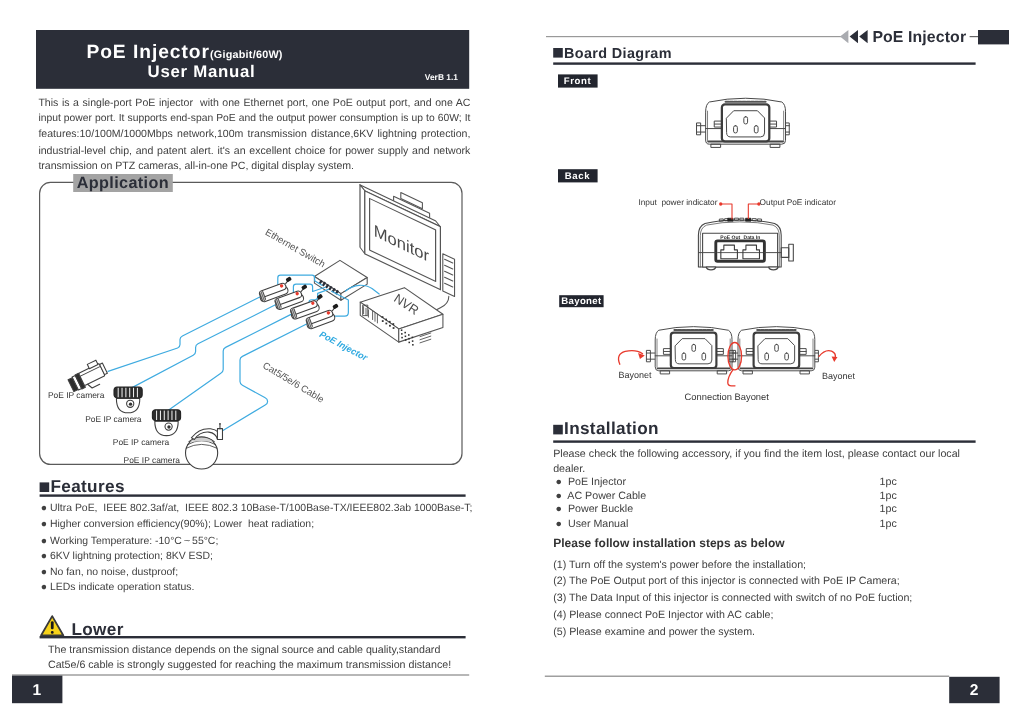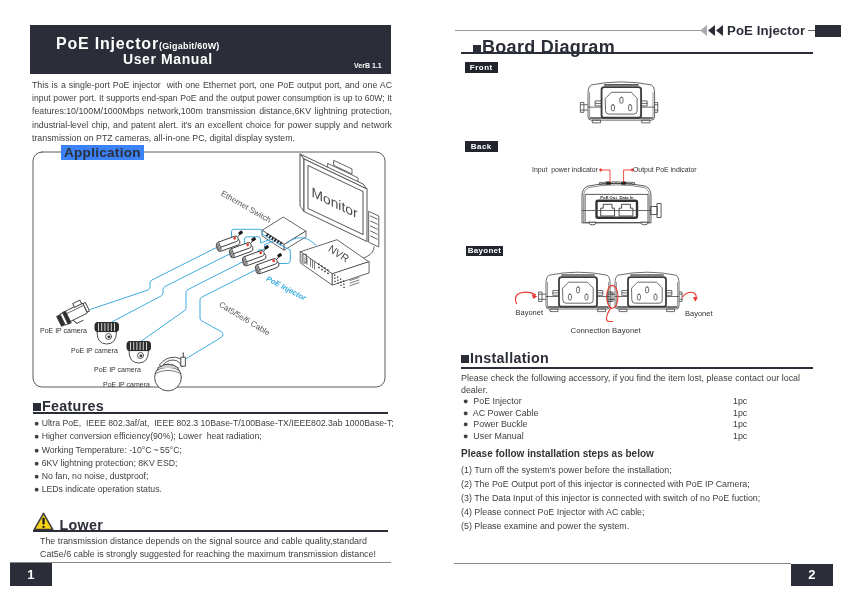--- a/index.html
+++ b/index.html
@@ -11,21 +11,21 @@
   .h2{position:absolute;font-weight:bold;color:#2b2e38;font-size:14.3px;letter-spacing:0.3px;}
   .sq{display:inline-block;width:8px;height:8px;background:#2b2e38;margin-right:1px;}
   .rule{position:absolute;background:#2b2e38;height:2px;}
   .body11{font-size:8.9px;color:#404040;}
 </style>
 </head>
 <body>
 <div id="page">
 
   <div class="abs dark" style="left:30px;top:25px;width:361px;height:49px;"></div>
-  <div class="abs" style="left:56px;top:34.5px;color:#fff;font-weight:bold;font-size:16px;letter-spacing:0.8px;">PoE Injector<span style="font-size:9px;letter-spacing:0.2px;">(Gigabit/60W)</span></div>
+  <div class="abs" style="left:72px;top:34.5px;color:#fff;font-weight:bold;font-size:16px;letter-spacing:0.8px;">PoE Injector<span style="font-size:9px;letter-spacing:0.2px;">(Gigabit/60W)</span></div>
   <div class="abs" style="left:78px;top:50.5px;color:#fff;font-weight:bold;font-size:14px;letter-spacing:0.6px;padding-left:45px;">User Manual</div>
   <div class="abs" style="left:354px;top:61.5px;color:#fff;font-weight:bold;font-size:7px;">VerB 1.1</div>
 
   <div class="abs body11" style="left:32px;top:79px;width:360px;line-height:13.2px;font-size:8.8px;">
     <div style="text-align:justify;text-align-last:justify;">This is a single-port PoE injector&nbsp; with one Ethernet port, one PoE output port, and one AC</div>
     <div style="text-align:justify;text-align-last:justify;font-size:8.6px;">input power port. It supports end-span PoE and the output power consumption is up to 60W; It</div>
     <div style="text-align:justify;text-align-last:justify;">features:10/100M/1000Mbps network,100m transmission distance,6KV lightning protection,</div>
     <div style="text-align:justify;text-align-last:justify;">industrial-level chip, and patent alert. it's an excellent choice for power supply and network</div>
     <div>transmission on PTZ cameras, all-in-one PC, digital display system.</div>
   </div>
@@ -269,21 +269,21 @@
     <g stroke="#e8392c" stroke-width="1.1" fill="none">
       <ellipse cx="612.3" cy="296.8" rx="5.7" ry="11.4"></ellipse>
       <path d="M611,307.9 Q606.5,314 606.5,319 Q606.5,321.5 609.5,321.5 L612.5,321.5"></path>
       <path d="M516.5,303.5 Q513,295 521,292.8 Q530,290.8 535.5,294.8"></path>
       <path d="M537.3,296.3 l-5.6,-2.2 l1.6,5 Z" fill="#e8392c" stroke="none"></path>
       <path d="M682.5,297 Q687.5,290.8 693,292.6 Q697.3,294.6 695.8,298.6"></path>
       <path d="M695.2,301.7 l-2.2,-4.6 l4.9,0.4 Z" fill="#e8392c" stroke="none"></path>
     </g>
   </svg>
 
-  <div class="abs" style="left:61px;top:145px;font-weight:bold;color:#2b2e38;font-size:13.5px;background:#3b82f6;padding:0 3px;letter-spacing:0.3px;">Application</div>
+  <div class="abs" style="left:61px;top:145px;font-weight:bold;color:#2b2e38;font-size:13.5px;background:#a3a3a3;padding:0 3px;letter-spacing:0.3px;">Application</div>
   <div class="abs" style="left:224px;top:189px;font-size:8px;color:#555;transform:rotate(30deg);transform-origin:0 0;white-space:nowrap;">Ethernet Switch</div>
   <div class="abs" style="left:269px;top:274px;font-size:7.5px;font-weight:bold;font-style:italic;color:#2ea9e0;transform:rotate(28deg);transform-origin:0 0;white-space:nowrap;">PoE Injector</div>
   <div class="abs" style="left:222px;top:300px;font-size:8px;color:#555;transform:rotate(31deg);transform-origin:0 0;white-space:nowrap;">Cat5/5e/6 Cable</div>
   <div class="abs" style="left:40px;top:327px;font-size:7px;color:#333;">PoE IP camera</div>
   <div class="abs" style="left:71px;top:347px;font-size:7px;color:#333;">PoE IP camera</div>
   <div class="abs" style="left:94px;top:365.5px;font-size:7px;color:#333;">PoE IP camera</div>
   <div class="abs" style="left:103px;top:380.5px;font-size:7px;color:#333;">PoE IP camera</div>
 
   <div class="h2" style="left:33px;top:398px;"><span class="sq"></span>Features</div>
   <div class="rule" style="left:33px;top:411.5px;width:355px;"></div>
@@ -314,21 +314,21 @@
   <div class="abs" style="left:455px;top:30px;width:246px;height:1px;background:#999;"></div>
   <svg class="abs" style="left:700px;top:25px;" width="24" height="11" viewBox="0 0 24 11">
     <path d="M7 0 L0 5.5 L7 11 Z" fill="#a9abb0"></path>
     <path d="M15 0 L8 5.5 L15 11 Z" fill="#2b2e38"></path>
     <path d="M23 0 L16 5.5 L23 11 Z" fill="#2b2e38"></path>
   </svg>
   <div class="abs" style="left:727px;top:23px;font-weight:bold;font-size:13.2px;color:#2b2e38;letter-spacing:0.1px;">PoE Injector</div>
   <div class="abs" style="left:808px;top:30px;width:8px;height:1px;background:#666;"></div>
   <div class="abs dark" style="left:815px;top:25px;width:26px;height:11.5px;"></div>
 
-  <div class="h2" style="left:461px;top:37px;font-size:18px;margin-left:12px;"><span class="sq"></span>Board Diagram</div>
+  <div class="h2" style="left:461px;top:37px;font-size:12px;"><span class="sq"></span>Board Diagram</div>
   <div class="rule" style="left:461px;top:51.5px;width:352px;height:2.2px;"></div>
   <div class="lbl" style="left:465px;top:62.2px;width:32.5px;height:11.3px;line-height:11.3px;">Front</div>
 
   <div class="lbl" style="left:465px;top:140.6px;width:32.5px;height:11.9px;line-height:11.9px;">Back</div>
 
   <div class="abs" style="left:532px;top:165.5px;font-size:6.9px;color:#333;">Input&nbsp; power indicator</div>
   <div class="abs" style="left:633px;top:165.5px;font-size:6.9px;color:#333;">Output PoE indicator</div>
   <div class="lbl" style="left:466px;top:245.6px;width:37px;height:10.8px;line-height:10.8px;letter-spacing:0.3px;">Bayonet</div>
   <div class="abs" style="left:515.5px;top:307.5px;font-size:7.5px;color:#333;">Bayonet</div>
   <div class="abs" style="left:685px;top:308.5px;font-size:7.5px;color:#333;">Bayonet</div>

